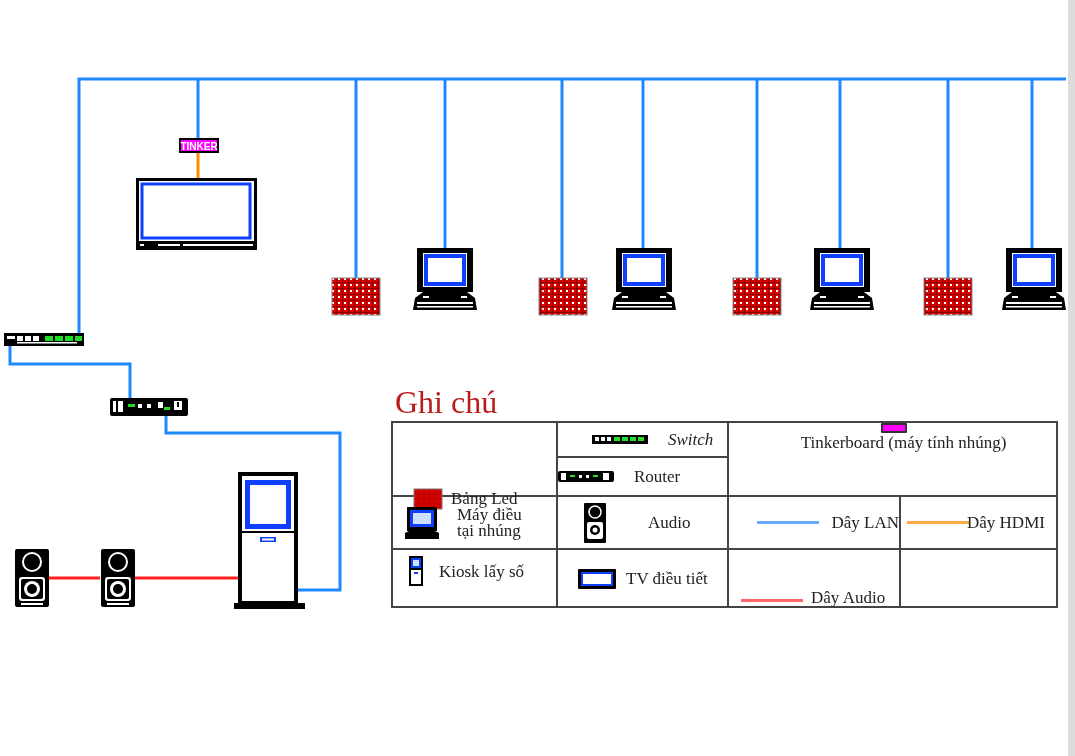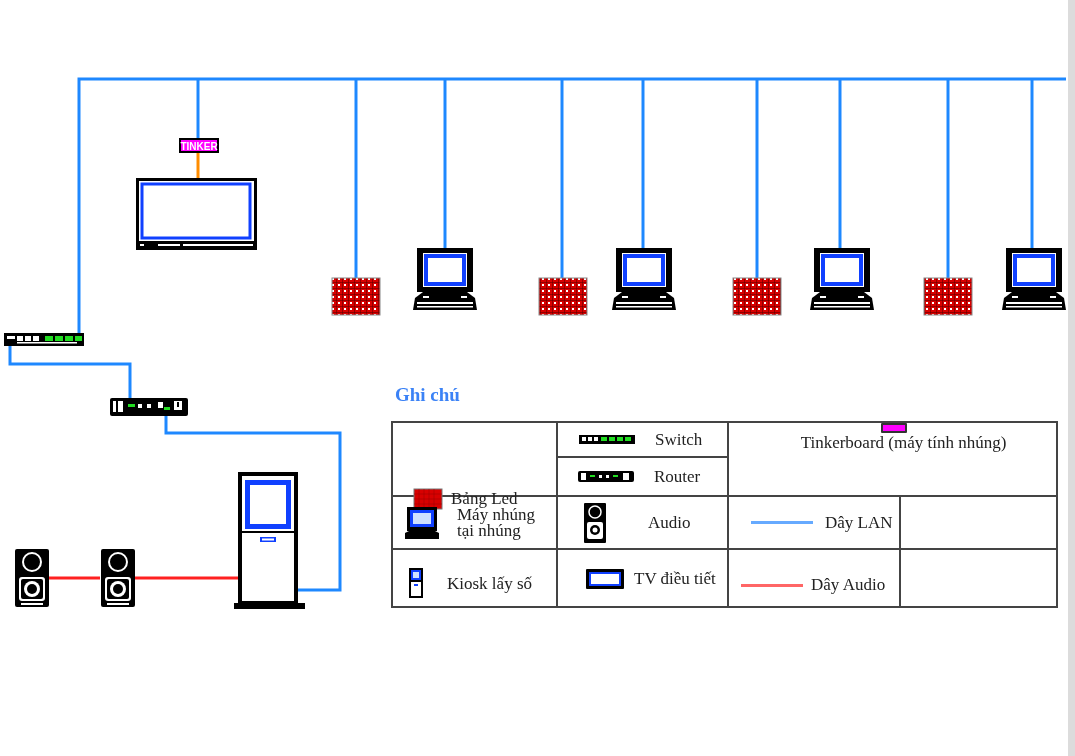--- a/index.html
+++ b/index.html
@@ -1,19 +1,19 @@
 <!DOCTYPE html>
 <html><head>
 <meta charset="utf-8">
 <style>
   html, body { margin:0; padding:0; background:#fff; }
   body { width:1075px; height:756px; position:relative; overflow:hidden; font-family:"Liberation Serif", serif; }
   #diagram { position:absolute; left:0; top:0; }
   .scrollbar { position:absolute; left:1068px; top:0; width:7px; height:756px; background:#dcdcdc; }
-  .legend-title { position:absolute; left:395px; top:384px; font-size:19px; color:#3b82f6;font-weight:bold; }
+  .legend-title { position:absolute; left:395px; top:384px; font-size:32px; color:#b91c1c; }
   .legend { position:absolute; left:391px; top:421px; width:667px; height:187px; border:2px solid #444; box-sizing:border-box; }
   .lg-cell { position:absolute; box-sizing:border-box; font-size:17px; color:#222; display:flex; align-items:center; }
   .vline { position:absolute; background:#444; width:2px; }
   .hline { position:absolute; background:#444; height:2px; }
 </style>
 </head>
 <body>
 
 <svg id="diagram" width="1075" height="756">
   <defs>
@@ -162,35 +162,35 @@
           <line x1="16" y1="1" x2="16" y2="21"></line>
           <line x1="21" y1="1" x2="21" y2="21"></line>
           <line x1="1" y1="6" x2="29" y2="6"></line>
           <line x1="1" y1="11" x2="29" y2="11"></line>
           <line x1="1" y1="16" x2="29" y2="16"></line>
         </g>
       </svg>
     <span>Bảng Led</span>
   </div>
 
-  <div class="lg-cell" style="left:162px; top:0; width:169px; height:33px; padding-left:24px;">
+  <div class="lg-cell" style="left:175px; top:0; width:169px; height:33px; padding-left:24px;font-style:italic;">
     <svg width="56" height="9" style="margin-right:20px">
         <rect width="56" height="9" fill="#000"></rect>
         <rect x="3" y="2" width="4" height="4" fill="#fff"></rect>
         <rect x="9" y="2" width="4" height="4" fill="#fff"></rect>
         <rect x="15" y="2" width="4" height="4" fill="#fff"></rect>
         <rect x="22" y="2" width="6" height="4" fill="#22dd22"></rect>
         <rect x="30" y="2" width="6" height="4" fill="#22dd22"></rect>
         <rect x="38" y="2" width="6" height="4" fill="#22dd22"></rect>
         <rect x="46" y="2" width="6" height="4" fill="#22dd22"></rect>
       </svg>
     <span>Switch</span>
   </div>
 
-  <div class="lg-cell" style="left:165px; top:35px; width:191px; height:37px; padding-left:20px;text-align:right;">
+  <div class="lg-cell" style="left:165px; top:35px; width:191px; height:37px; text-align:right;">
     <svg width="56" height="11" style="margin-right:20px">
         <rect width="56" height="11" rx="2" fill="#000"></rect>
         <rect x="3" y="2" width="5" height="7" fill="#fff"></rect>
         <rect x="12" y="4" width="5" height="2" fill="#22dd22"></rect>
         <rect x="21" y="4" width="3" height="3" fill="#fff"></rect>
         <rect x="28" y="4" width="3" height="3" fill="#fff"></rect>
         <rect x="35" y="4" width="5" height="2" fill="#22dd22"></rect>
         <rect x="45" y="2" width="6" height="7" fill="#fff"></rect>
       </svg>
     <span>Router</span>
@@ -204,61 +204,67 @@
     <span>Tinkerboard (máy tính nhúng)</span>
   </div>
 
   <div class="lg-cell" style="left:0; top:74px; width:163px; height:51px; padding-left:12px;">
     <svg width="34" height="32" style="margin-right:18px">
         <rect x="2" y="0" width="30" height="24" fill="#000"></rect>
         <rect x="5" y="3" width="24" height="17" fill="#1040ff"></rect>
         <rect x="8" y="6" width="18" height="11" fill="#cfe0ff"></rect>
         <path d="M0 26 L4 24 L30 24 L34 26 L34 32 L0 32 Z" fill="#000"></path>
       </svg>
-    <span style="line-height:16px;"><span>Máy nhúng</span><br><span>tại nhúng</span></span>
+    <span style="line-height:16px;"><span>Máy điều</span><br><span>tại nhúng</span></span>
   </div>
 
   <div class="lg-cell" style="left:165px; top:74px; width:190px; height:51px; padding-left:26px;">
     <svg width="22" height="40" style="margin-right:42px">
         <rect width="22" height="40" rx="1" fill="#000"></rect>
         <circle cx="11" cy="9" r="6" fill="#000" stroke="#fff" stroke-width="1.5"></circle>
         <rect x="3" y="19" width="16" height="17" rx="2" fill="#fff"></rect>
         <circle cx="11" cy="27" r="5" fill="#000"></circle>
         <circle cx="11" cy="27" r="2.5" fill="#fff"></circle>
       </svg>
     <span>Audio</span>
   </div>
 
-  <div class="lg-cell" style="left:336px; top:74px; width:170px; height:51px; padding-left:22px;">
+  <div class="lg-cell" style="left:336px; top:74px; width:170px; height:51px; padding-left:22px;justify-content:flex-end;">
     <svg width="62" height="4" style="margin-right:12px">
         <rect width="62" height="3" fill="#66aaff"></rect>
       </svg>
     <span>Dây LAN</span>
   </div>
 
-
-  <div class="lg-cell" style="left:0; top:127px; width:163px; height:58px; padding-left:16px; align-items:flex-start; padding-top:18px;gap:8px;">
+  <div class="lg-cell" style="left:508px; top:74px; width:157px; height:51px; padding-left:6px;">
+    <svg width="62" height="4" style="margin-right:-2px">
+        <rect width="62" height="3" fill="#ffaa44"></rect>
+      </svg>
+    <span>Dây HDMI</span>
+  </div>
+
+  <div class="lg-cell" style="left:0; top:127px; width:163px; height:58px; padding-left:16px; align-items:flex-start; padding-top:6px;">
     <svg width="14" height="30" style="margin-right:16px">
         <rect width="14" height="30" fill="#000"></rect>
         <rect x="2" y="2" width="10" height="10" fill="#1040ff"></rect>
         <rect x="4" y="4" width="6" height="6" fill="#cfe0ff"></rect>
         <rect x="2" y="14" width="10" height="14" fill="#fff"></rect>
         <rect x="5" y="16" width="4" height="2" fill="#1040ff"></rect>
       </svg>
     <span style="margin-top:6px">Kiosk lấy số</span>
   </div>
 
-  <div class="lg-cell" style="left:165px; top:127px; width:169px; height:58px; padding-left:28px;">
+  <div class="lg-cell" style="left:165px; top:127px; width:169px; height:58px; padding-left:20px;">
     <svg width="38" height="20" style="margin-right:10px">
         <rect width="38" height="20" rx="1" fill="#000"></rect>
         <rect x="3" y="3" width="32" height="14" fill="#1040ff"></rect>
         <rect x="5" y="5" width="28" height="10" fill="#fff"></rect>
       </svg>
     <span>TV điều tiết</span>
   </div>
 
-  <div class="lg-cell" style="left:336px; top:127px; width:170px; height:58px; padding-left:12px; align-items:center; padding-top:12px;">
+  <div class="lg-cell" style="left:336px; top:127px; width:170px; height:58px; padding-left:12px; align-items:flex-end; padding-top:12px;">
     <svg width="62" height="16" style="margin-right:8px">
         <rect y="7" width="62" height="3" fill="#ff6666"></rect>
       </svg>
     <span>Dây Audio</span>
   </div>
 </div>
 
 </body></html>

